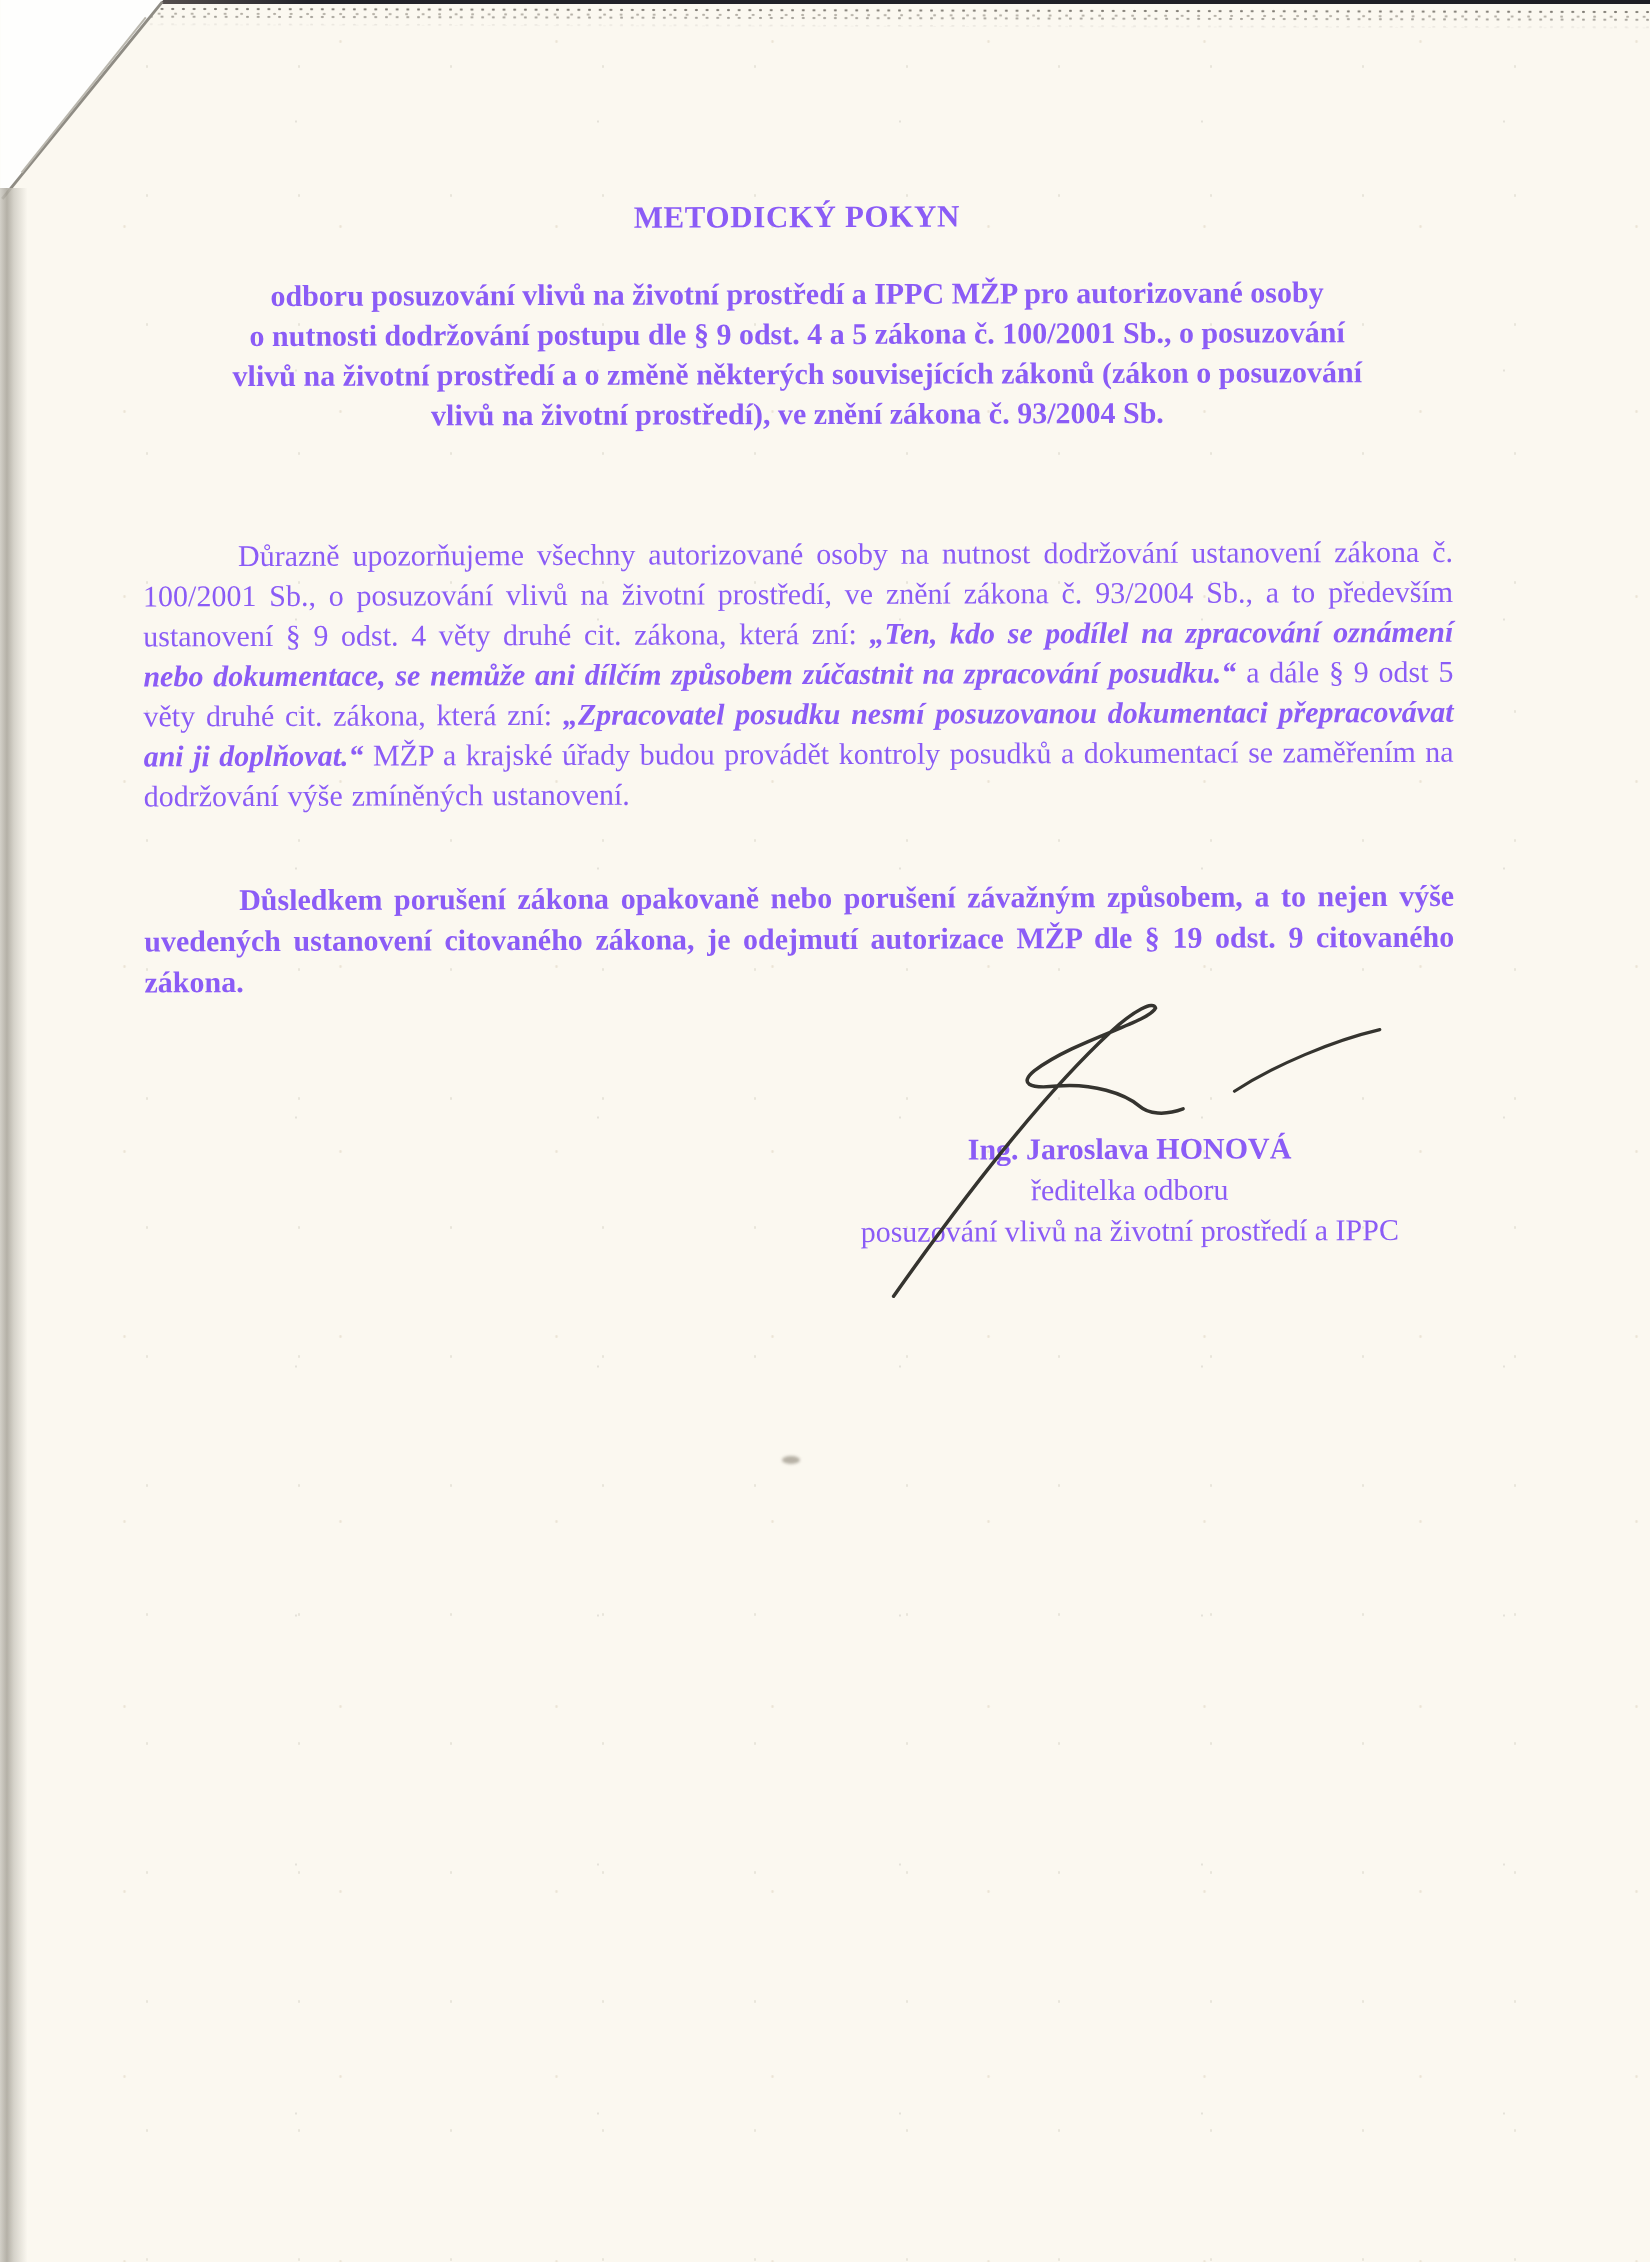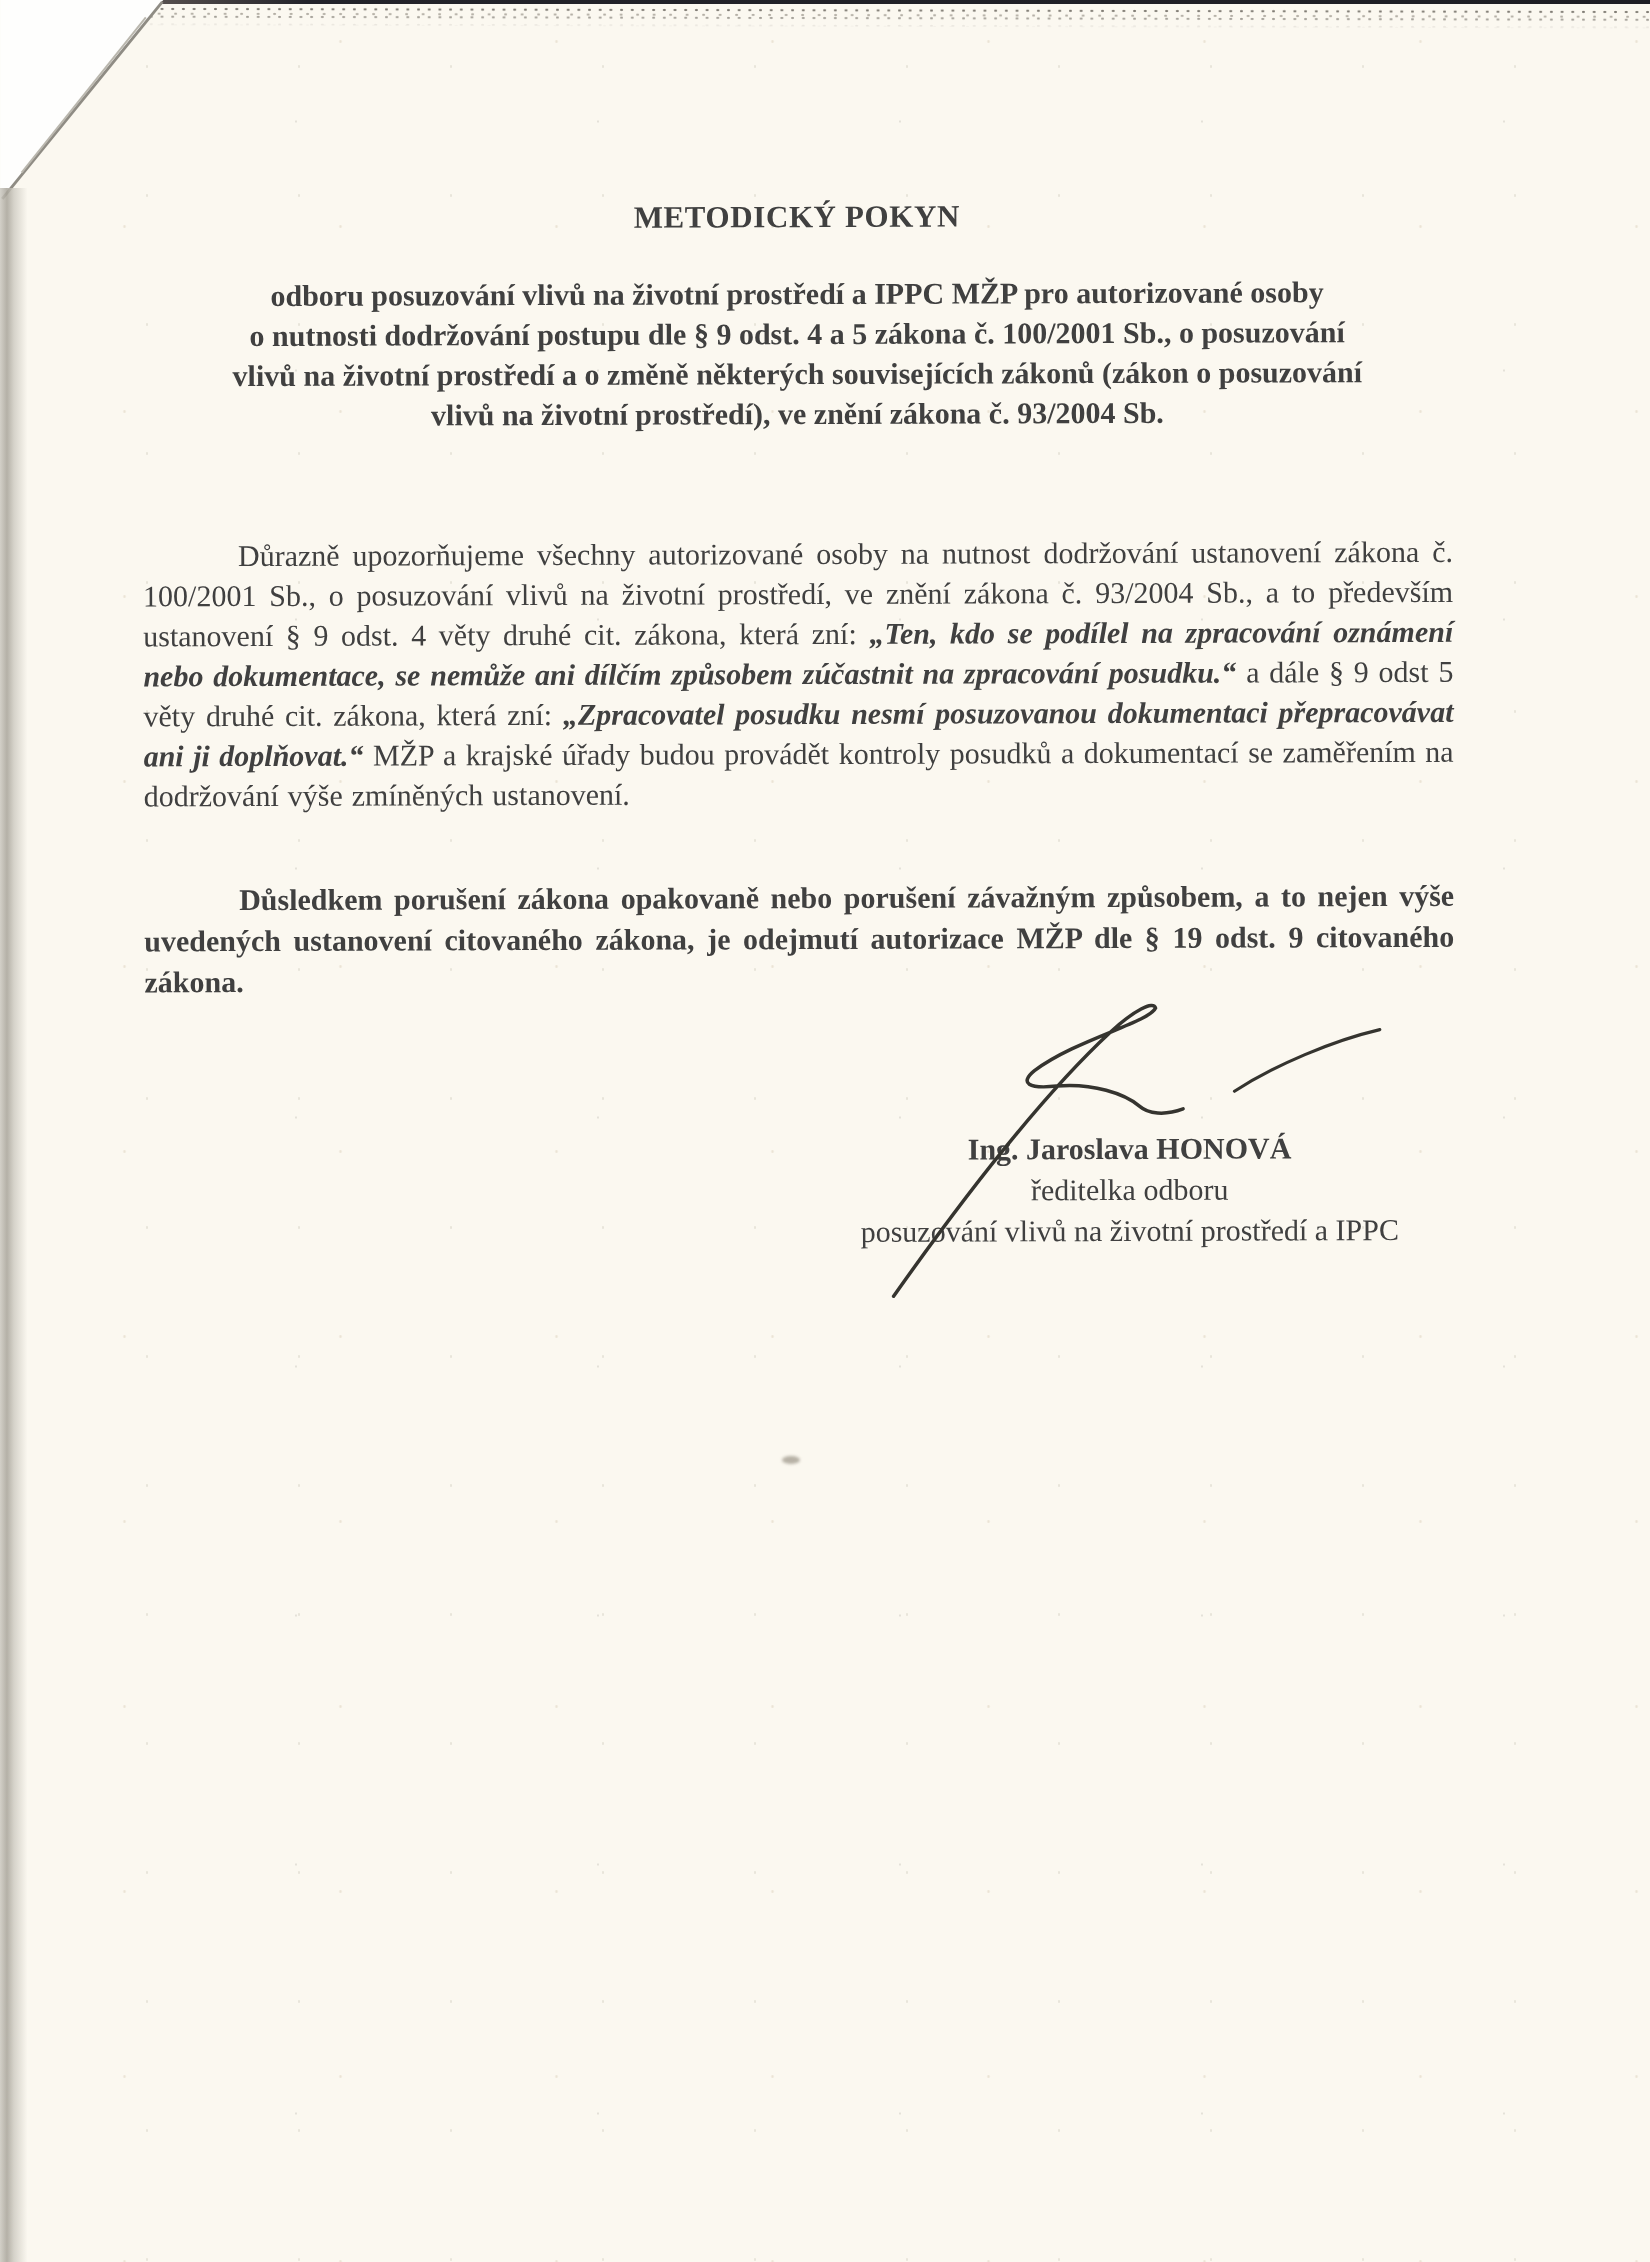--- a/index.html
+++ b/index.html
@@ -1,19 +1,19 @@
 <!DOCTYPE html>
 <html lang="cs"><head>
 <meta charset="utf-8">
 <style>
   html,body{margin:0;padding:0;background:#6e6e6e;}
   .page{
     position:relative;width:1651px;height:2263px;margin:0 auto;
     background:#fbf8f0;overflow:hidden;
-    font-family:"Liberation Serif","DejaVu Serif",serif;color:#404040;
+    font-family:"Liberation Serif","DejaVu Serif",serif;color:#8b5cf6;
   }
   
   .page::before{
     content:"";position:absolute;inset:0;pointer-events:none;
     background-image:
       radial-gradient(circle, rgba(150,120,70,.16) 0 1px, transparent 1.6px),
       radial-gradient(circle, rgba(100,90,60,.12) 0 1px, transparent 1.5px),
       radial-gradient(circle, rgba(70,70,58,.13) 0 0.9px, transparent 1.3px);
     background-size:216px 185px,152px 129px,302px 249px;
     background-position:16.5px 319px,71px 389px,145px 246px;

